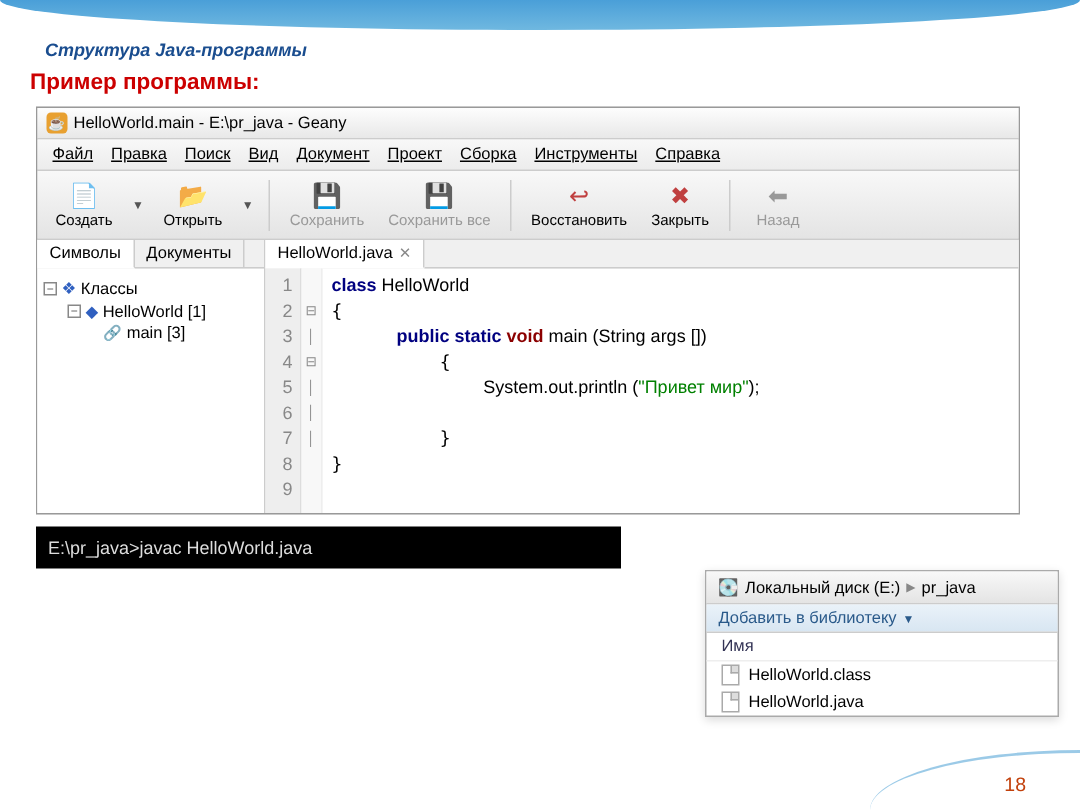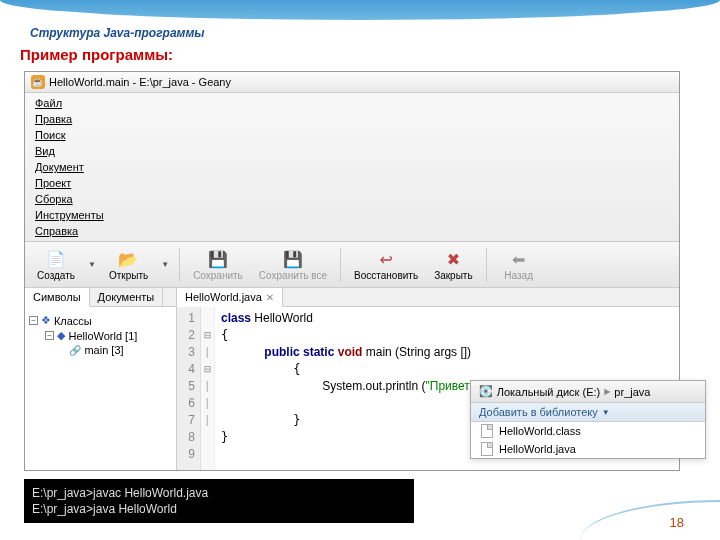--- a/index.html
+++ b/index.html
@@ -6,21 +6,21 @@
     body { width: 720px; height: 540px; background: #fff; position: relative; overflow: hidden; }
     
     .header-wave { height: 20px; background: linear-gradient(to bottom, #4a9fd8 0%, #6fb8e0 100%); border-radius: 0 0 50% 50% / 0 0 20px 20px; }
     .slide-title { color: #1a4d8f; font-size: 12px; font-weight: bold; padding: 6px 30px 4px; font-style: italic; }
     .subtitle { color: #c00; font-size: 15px; font-weight: bold; padding: 2px 20px 6px; }
     
     .ide { margin: 2px 40px 0 24px; border: 1px solid #999; background: #f0f0f0; font-size: 11px; }
     .ide-title { display: flex; align-items: center; gap: 4px; padding: 3px 6px; background: linear-gradient(to bottom, #fdfdfd, #e8e8e8); border-bottom: 1px solid #ccc; }
     .app-icon { width: 14px; height: 14px; background: #e8a030; border-radius: 3px; display: flex; align-items: center; justify-content: center; font-size: 9px; color: #833; }
     
-    .menu-bar { display: flex; padding: 2px 4px; background: linear-gradient(to bottom, #f8f8f8, #ececec); border-bottom: 1px solid #ccc; flex-direction: column; }
+    .menu-bar { display: flex; padding: 2px 4px; background: linear-gradient(to bottom, #f8f8f8, #ececec); border-bottom: 1px solid #ccc; }
     .menu-item { padding: 2px 6px; cursor: pointer; }
     .menu-item u { text-decoration: underline; }
     
     .toolbar { display: flex; align-items: center; padding: 4px 6px; background: linear-gradient(to bottom, #f8f8f8, #e4e4e4); border-bottom: 1px solid #ccc; gap: 4px; }
     .tool-btn { display: flex; flex-direction: column; align-items: center; padding: 2px 6px; cursor: pointer; font-size: 10px; min-width: 50px; }
     .tool-btn.disabled { color: #999; }
     .tool-icon { width: 22px; height: 22px; display: flex; align-items: center; justify-content: center; font-size: 16px; }
     .drop-arrow { color: #555; font-size: 8px; padding: 0 3px; }
     .sep { width: 1px; height: 34px; background: #ccc; margin: 0 3px; }
     
@@ -183,33 +183,34 @@
               <span>System.out.println (</span><span class="str">"Привет мир"</span><span>);</span>
 
           }
 }
 </div>
       </div>
     </div>
   </div>
 </div>
 
-<div class="console"><div>E:\pr_java&gt;javac HelloWorld.java</div><div></div><div>E:\pr_java&gt;java HelloWorld</div></div>
+<div class="console"><div>E:\pr_java&gt;javac HelloWorld.java</div><div></div></div>
 
 <div class="explorer">
   <div class="exp-head">
     <span>💽</span>
     <span>Локальный диск (E:)</span>
     <span class="bc-sep">▶</span>
     <span>pr_java</span>
   </div>
   <div class="exp-sub">
     <span>Добавить в библиотеку</span>
     <span style="font-size:8px">▼</span>
   </div>
+  <div class="exp-cols">Имя</div>
   <div class="exp-row">
     <span class="file-icon"></span>
     <span>HelloWorld.class</span>
   </div>
   <div class="exp-row">
     <span class="file-icon"></span>
     <span>HelloWorld.java</span>
   </div>
 </div>
 

